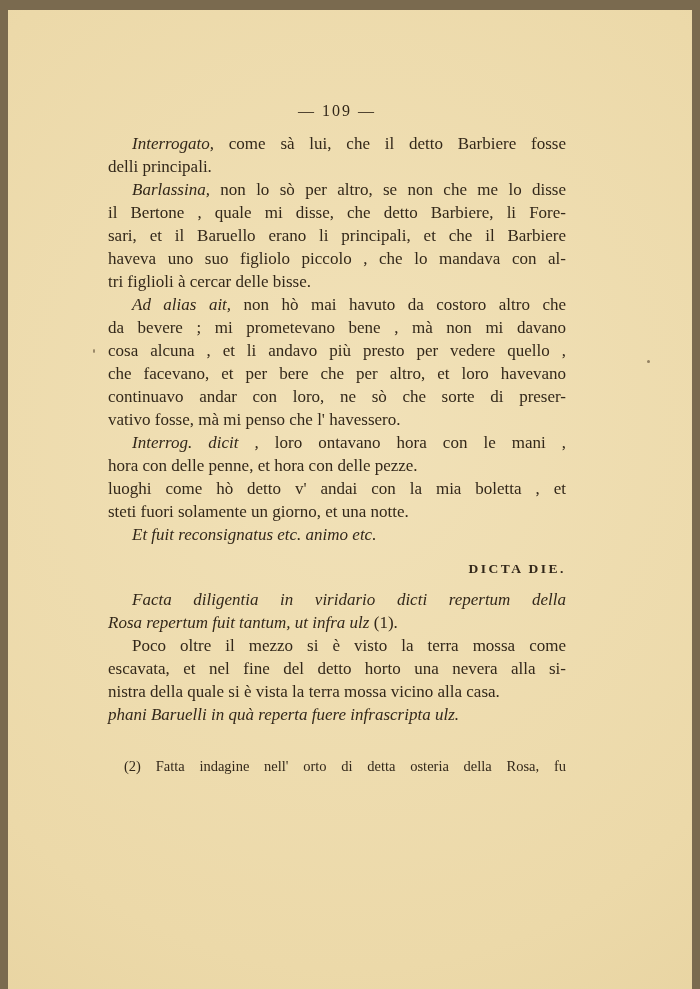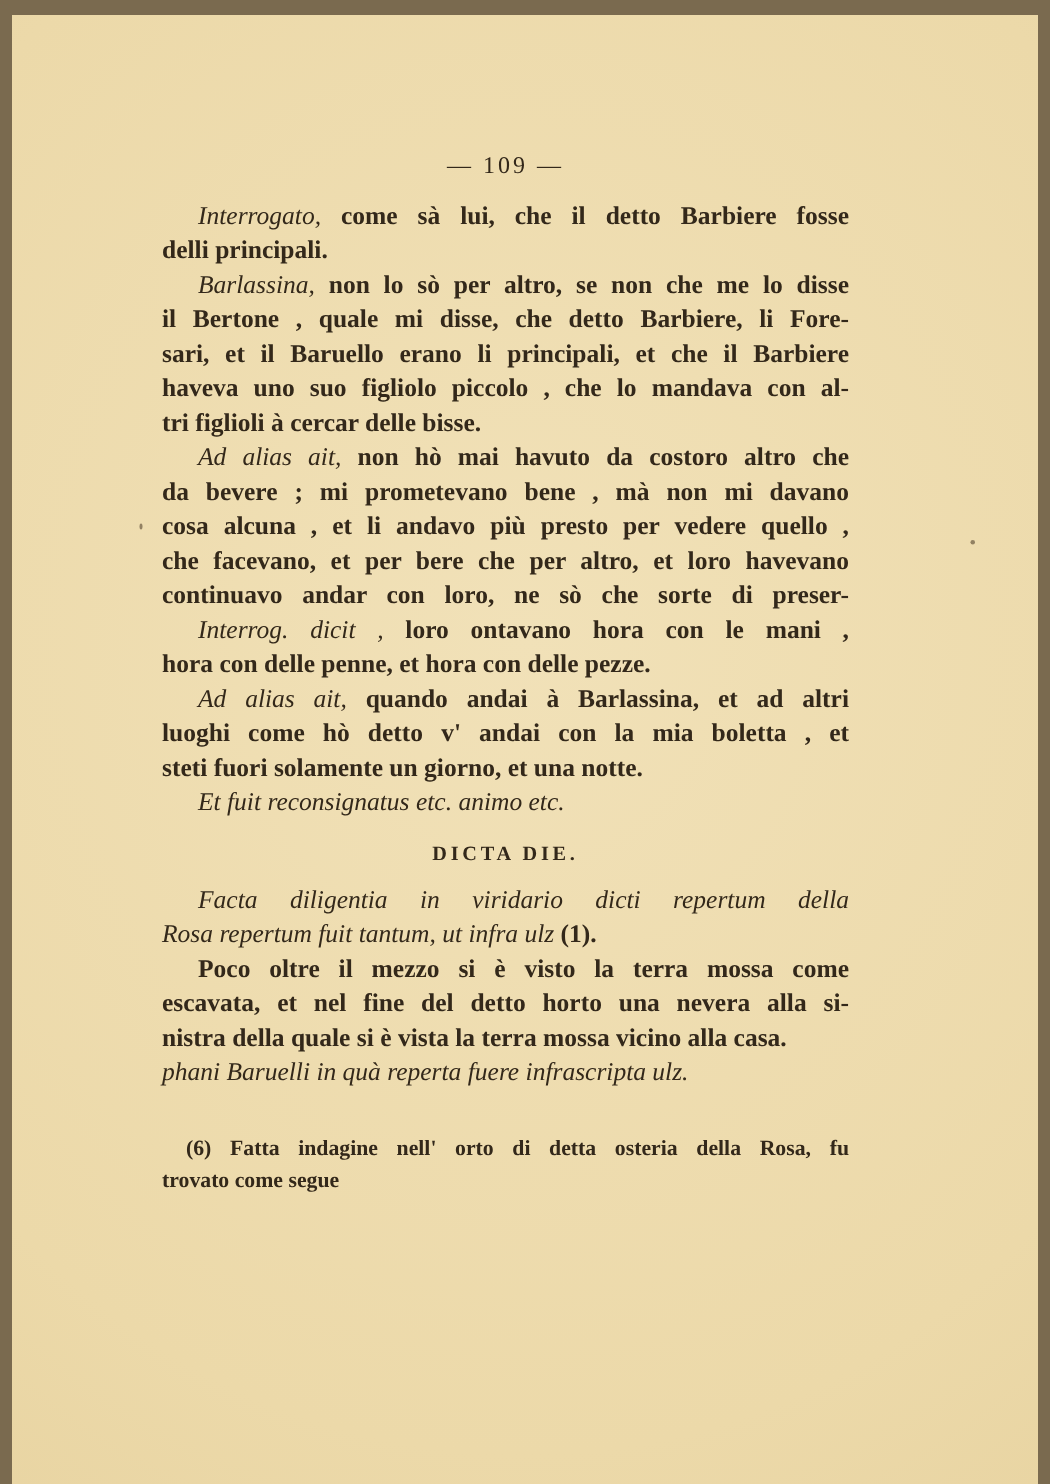--- a/index.html
+++ b/index.html
@@ -19,26 +19,26 @@
     margin-bottom: 12px;
   }
   .para { margin: 0; }
   .line {
     font-size: 17px; line-height: 23px;
     text-align: justify; text-align-last: justify;
   }
   .line.indent { text-indent: 24px; }
   .line.last { text-align-last: left; }
   .heading {
-    text-align: center; font-weight: bold;
+    text-align: right; font-weight: bold;
     font-size: 13.5px; letter-spacing: 2.5px;
     margin: 15px 0 11px;
   }
   .it { font-style: italic; }
-  .rm { font-style: normal; font-weight: bold; }
+  .rm { font-style: normal; }
   .footnote { margin-top: 30px; }
   .footnote .line { font-size: 14.5px; line-height: 20.5px; }
   .footnote .line.indent { text-indent: 16px; }
   .speck { position: absolute; background: #6b5a42; border-radius: 50%; opacity: .7; }
   .speck-1 { left: 639px; top: 350px; width: 3px; height: 3px; }
   .speck-2 { left: 85px; top: 339px; width: 2px; height: 4px; }
 </style>
 </head>
 <body>
 
@@ -58,27 +58,27 @@
           <div class="line"><span class="rm">sari, et il Baruello erano li principali, et che il Barbiere</span></div>
           <div class="line"><span class="rm">haveva uno suo figliolo piccolo , che lo mandava con al-</span></div>
           <div class="line last"><span class="rm">tri figlioli à cercar delle bisse.</span></div>
         </div>
         <div class="para">
           <div class="line indent"><span class="it">Ad alias ait,</span><span class="rm"> non hò mai havuto da costoro altro che</span></div>
           <div class="line"><span class="rm">da bevere ; mi prometevano bene , mà non mi davano</span></div>
           <div class="line"><span class="rm">cosa alcuna , et li andavo più presto per vedere quello ,</span></div>
           <div class="line"><span class="rm">che facevano, et per bere che per altro, et loro havevano</span></div>
           <div class="line"><span class="rm">continuavo andar con loro, ne sò che sorte di preser-</span></div>
+          <div class="line last"><span class="rm">vativo fosse, mà mi penso che l' havessero.</span></div>
         </div>
         <div class="para">
           <div class="line indent"><span class="it">Interrog. dicit ,</span><span class="rm"> loro ontavano hora con le mani ,</span></div>
           <div class="line last"><span class="rm">hora con delle penne, et hora con delle pezze.</span></div>
         </div>
         <div class="para">
-          <div class="line indent"><span class="it">Ad alias ait,</span><span class="rm"> quando andai à Barlassina, et ad altri</span></div>
           <div class="line"><span class="rm">luoghi come hò detto v' andai con la mia boletta , et</span></div>
           <div class="line last"><span class="rm">steti fuori solamente un giorno, et una notte.</span></div>
         </div>
         <div class="para">
           <div class="line indent last"><span class="it">Et fuit reconsignatus etc. animo etc.</span></div>
         </div>
         <div class="heading">DICTA DIE.</div>
         <div class="para">
           <div class="line indent"><span class="it">Facta diligentia in viridario dicti repertum della</span></div>
           <div class="line last"><span class="it">Rosa repertum fuit tantum, ut infra ulz </span><span class="rm">(1).</span></div>
@@ -86,17 +86,16 @@
         <div class="para">
           <div class="line indent"><span class="rm">Poco oltre il mezzo si è visto la terra mossa come</span></div>
           <div class="line"><span class="rm">escavata, et nel fine del detto horto una nevera alla si-</span></div>
           <div class="line last"><span class="rm">nistra della quale si è vista la terra mossa vicino alla casa.</span></div>
         </div>
         <div class="para">
           <div class="line last"><span class="it">phani Baruelli in quà reperta fuere infrascripta ulz.</span></div>
         </div>
       </div>
     <div class="footnote" id="footnote">
-        <div class="line indent"><span class="rm">(6) Fatta indagine nell' orto di detta osteria della Rosa, fu</span></div>
-        <div class="line last"><span class="rm">trovato come segue</span></div>
+        <div class="line indent"><span class="rm">(2) Fatta indagine nell' orto di detta osteria della Rosa, fu</span></div>
       </div>
   </div>
 </div>
 
 </body></html>

